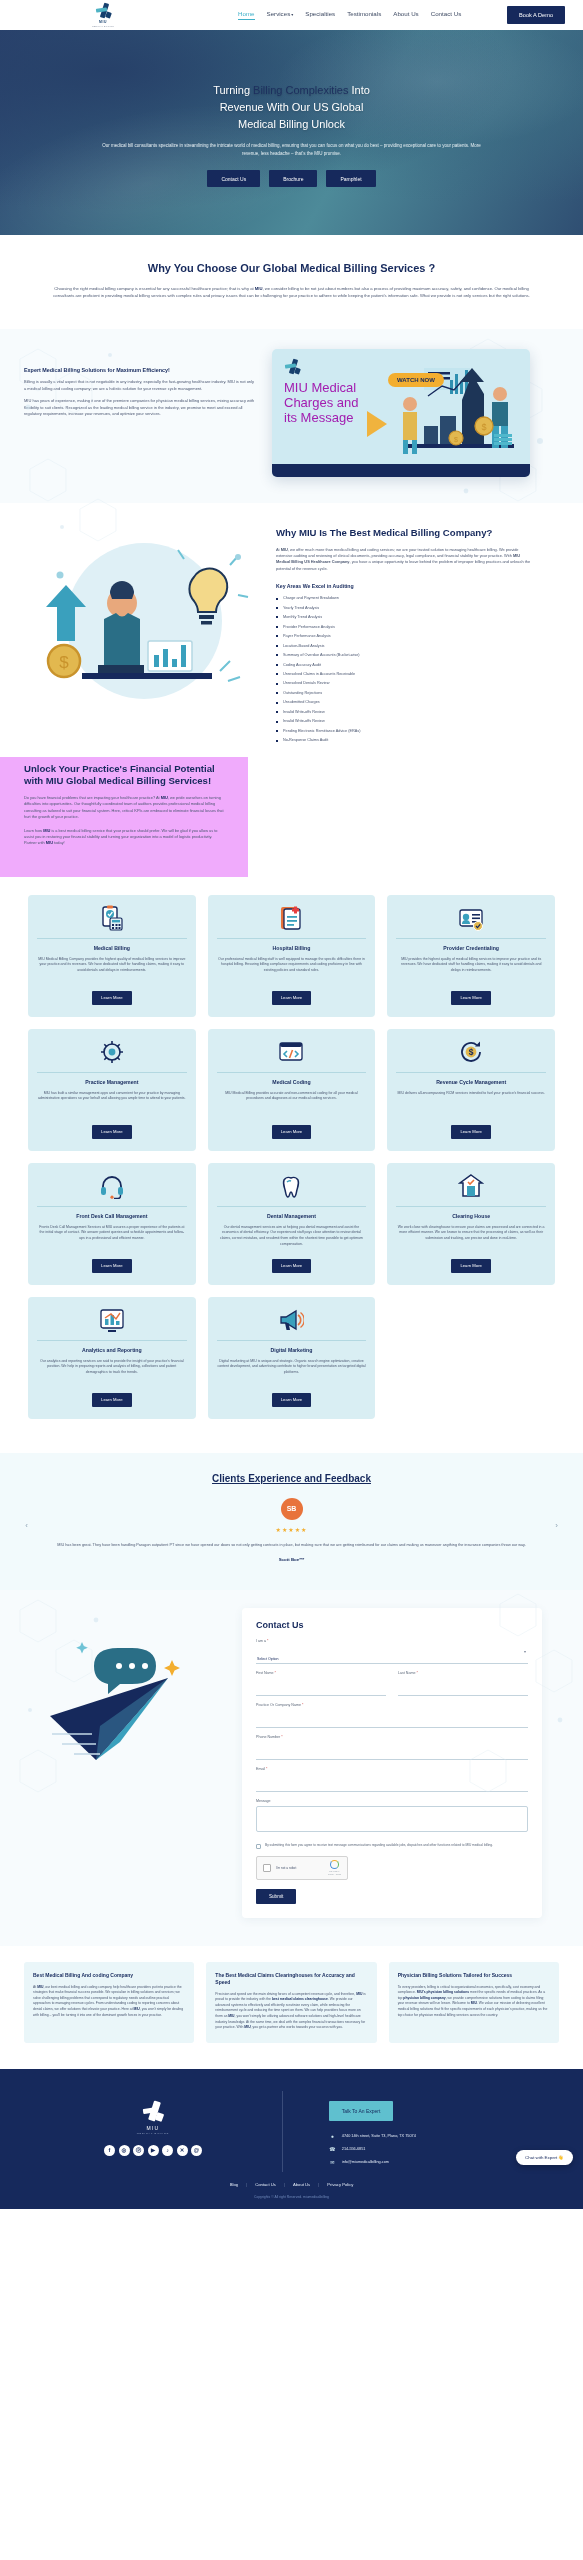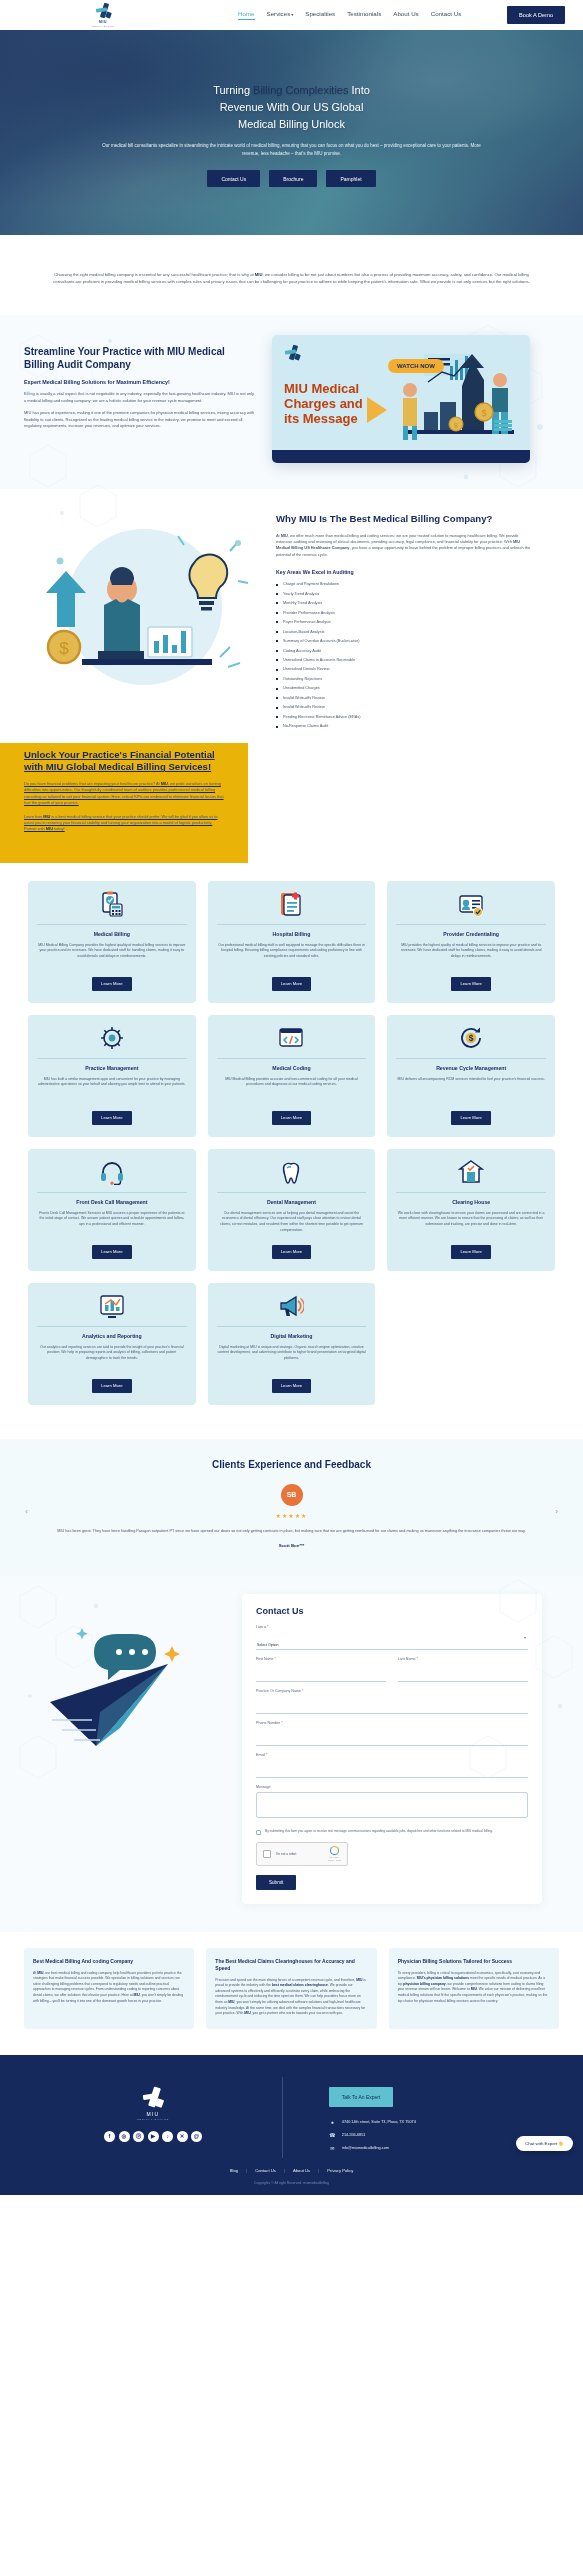--- a/index.html
+++ b/index.html
@@ -100,22 +100,22 @@
   .st-left h3 { margin-top:8px; font-size:5.4px; color:#16295c; font-weight:700;}
   .st-left p { margin-top:6px; font-size:4px; line-height:6.6px; color:#4a5670;}
   .video-card {
     position:relative; width: 258px; border-radius:5px; overflow:hidden;
     background:#cfeaf2; box-shadow:0 4px 14px rgba(30,60,100,.18);
   }
   .vc-body { position:relative; height:115px; padding:10px 12px;}
   .vc-logo { width:14px; }
   .vc-logo .logo-mark { width:13px; height:12px;}
   .vc-title {
-    position:relative; z-index:4; margin-top:24px;
-    font-size:13px; line-height:15px; font-weight:700; color:#c2410c;
+    position:relative; z-index:4; margin-top:9px;
+    font-size:13px; line-height:15px; font-weight:400; color:#a21caf;
   }
   .watch-now {
     position:absolute; top:24px; left:116px; z-index:5;
     background:#f3ae2f; color:#16295c; font-weight:700;
     font-size:6px; padding:4px 9px; border-radius:9px;
   }
   .play-tri {
     position:absolute; left:95px; top:62px; z-index:6;
     width:0; height:0; border-left:20px solid #f3ae2f;
     border-top:13px solid transparent; border-bottom:13px solid transparent;
@@ -135,21 +135,21 @@
   .wb-list li {
     font-size:3.8px; line-height:6.3px; color:#4a5670;
     padding-left:7px; position:relative; margin-bottom:3.2px;
   }
   .wb-list li:before {
     content:""; position:absolute; left:0; top:2.4px;
     width:2px; height:2px; background:#16295c;
   }
 
   
-  .unlock { padding: 6px 24px 30px; background:#eab308; width:248px;text-decoration:underline;}
+  .unlock { padding: 6px 24px 30px; background:#f0abfc; width:248px;}
   .unlock h2 { font-size:9.6px; line-height:12.5px; color:#16295c; font-weight:700;}
   .unlock p { margin-top:7px; font-size:3.9px; line-height:6.4px; color:#4a5670;}
   .unlock b { color:#16295c; }
 
   
   .whatwedo { padding: 18px 28px 34px; background:#fff; }
   .whatwedo h2 { text-align:center; font-size:11px; color:#16295c; font-weight:700; margin-bottom:18px;}
   .card-grid { display:grid; grid-template-columns: repeat(3, 1fr); gap:12px;}
   .svc-card {
     background:#d9eef3; border-radius:4px; padding:10px 9px 12px;
@@ -162,21 +162,21 @@
     padding-top:6px; border-top:0.7px solid #b3d8e1; width:100%;
   }
   .svc-desc { font-size:3.5px; line-height:5.6px; color:#4a5670; margin-top:6px; flex:1;}
   .svc-btn {
     background:#16295c; color:#fff; font-size:4.2px;
     padding:4.5px 9px; border-radius:1px; margin-top:8px;
   }
 
   
   .testi { background:#f2fafc; padding:20px 34px 28px; text-align:center; position:relative;}
-  .testi h2 { font-size:10px; color:#16295c; font-weight:700;}
+  .testi h2 { font-size:10px; color:#16295c; font-weight:700;text-decoration:underline;}
   .avatar {
     width:22px; height:22px; border-radius:50%; background:#e8733b;
     margin: 14px auto 0; color:#fff; font-size:7px; font-weight:700;
     display:flex; align-items:center; justify-content:center;
   }
   .stars { margin-top:6px; color:#f3ae2f; font-size:6px; letter-spacing:1px;}
   .testi-text { margin-top:9px; font-size:3.8px; line-height:6.4px; color:#4a5670; padding:0 22px;}
   .testi-name { margin-top:9px; font-size:4.4px; font-weight:700; color:#16295c;}
   .arrow {
     position:absolute; top:50%; width:9px; height:9px; color:#8fa4b5; font-size:8px;
@@ -298,20 +298,21 @@
     <p>Our medical bill consultants specialize in streamlining the intricate world of medical billing, ensuring that you can focus on what you do best – providing exceptional care to your patients. More revenue, less headache – that's the MIU promise.</p>
     <div class="hero-btns">
       <a class="hero-btn">Contact Us</a>
       <a class="hero-btn">Brochure</a>
       <a class="hero-btn">Pamphlet</a>
     </div>
   </div>
 </section>
 
 <section class="why-choose">
+  <h2>Why You Choose Our Global Medical Billing Services ?</h2>
   <p>
     <span>Choosing the right medical billing company is essential for any successful healthcare practice; that is why at </span><b>MIU</b><span>, we consider billing to be not just about numbers but also a process of providing maximum accuracy, safety, and confidence. Our medical billing consultants  are proficient in providing medical billing services with complex rules and privacy issues that can be challenging for your practice to adhere to while keeping the patient's information safe. What we provide is not only services but the right solutions.</span>
   </p>
 </section>
 
 <section class="streamline">
   <svg class="hexbg" viewBox="0 0 583 230" preserveAspectRatio="none">
     <g fill="none" stroke="#dbe9f2" stroke-width="0.7">
       <polygon points="20,30 38,20 56,30 56,52 38,62 20,52"></polygon>
       <polygon points="56,52 74,42 92,52 92,74 74,84 56,74"></polygon>
@@ -325,21 +326,20 @@
     <g fill="#cfe3ef">
       <circle cx="28" cy="78" r="2.6"></circle>
         <circle cx="110" cy="26" r="2"></circle>
       <circle cx="540" cy="112" r="3"></circle>
         <circle cx="466" cy="162" r="2.4"></circle>
       <circle cx="62" cy="198" r="2"></circle>
         <circle cx="520" cy="26" r="2"></circle>
     </g>
   </svg>
   <div class="st-left">
-    <h2>Streamline Your Practice with MIU Medical Billing Audit Company</h2>
     <h3>Expert Medical Billing Solutions for Maximum Efficiency!</h3>
     <p>Billing is usually a vital aspect that is not negotiable in any industry, especially the fast-growing healthcare industry. MIU is not only a medical billing and coding company; we are a holistic solution for your revenue cycle management.</p>
     <p>MIU has years of experience, making it one of the premiere companies for physician medical billing services, mixing accuracy with flexibility to suit clients. Recognized as the leading medical billing service in the industry, we promise to meet and exceed all regulatory requirements, increase your revenues, and optimize your services.</p>
   </div>
   <div class="video-card">
     <div class="vc-body">
       <div class="vc-logo">
         <div class="logo-mark">
             <i class="b1"></i>
             <i class="b2"></i>

